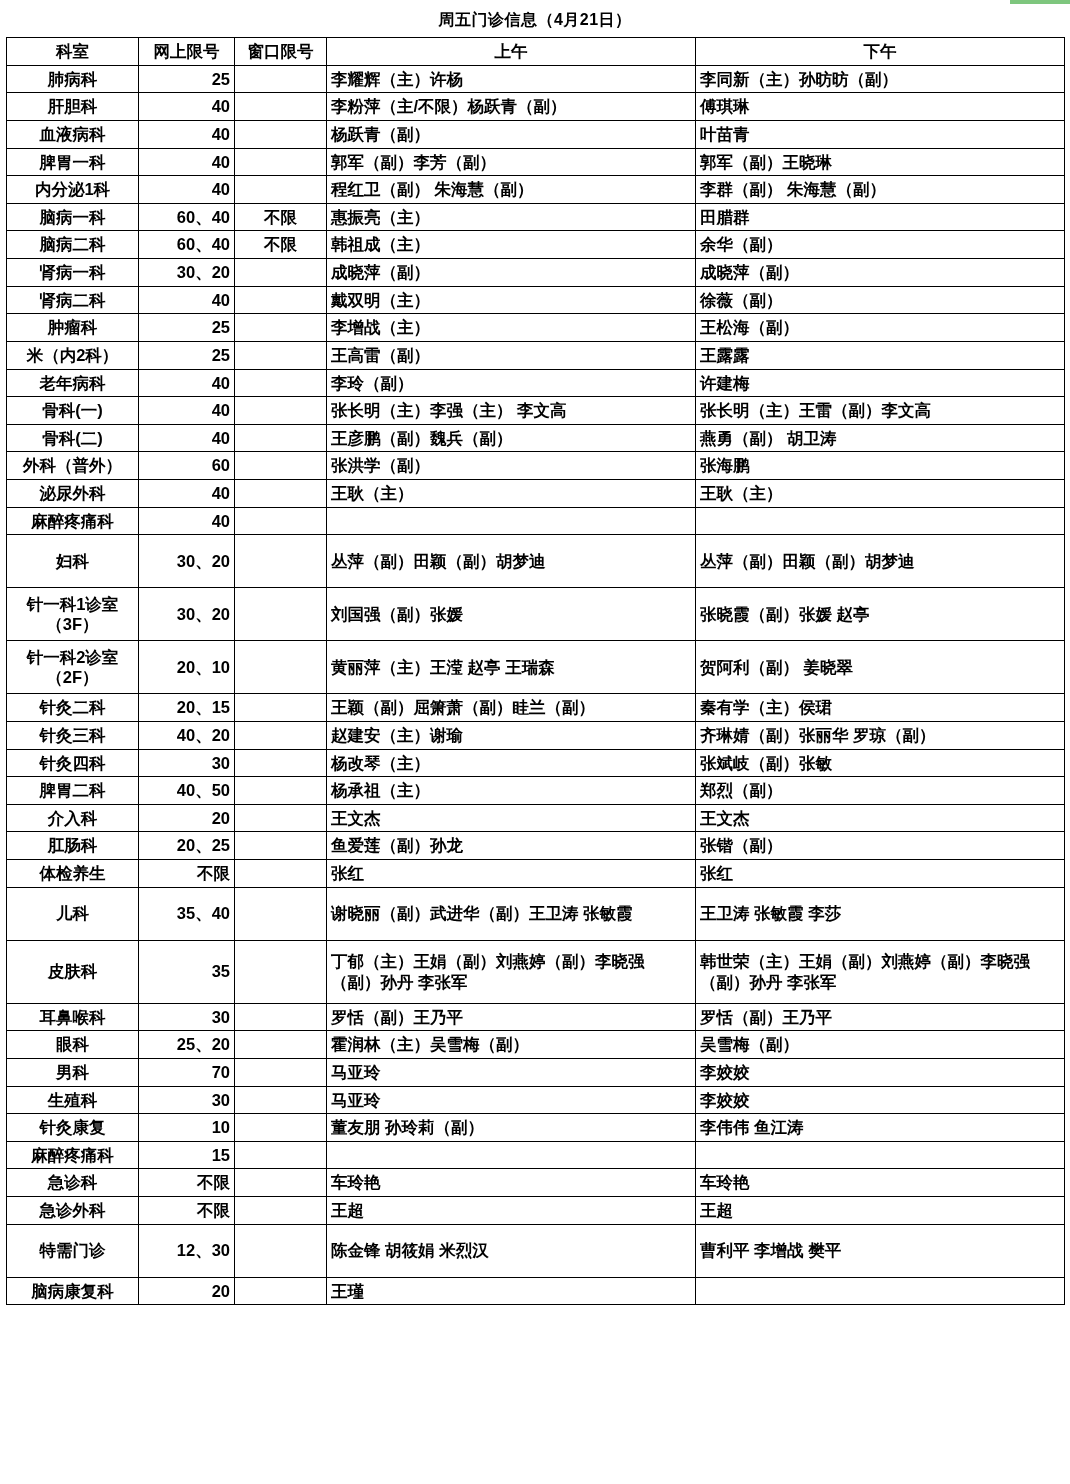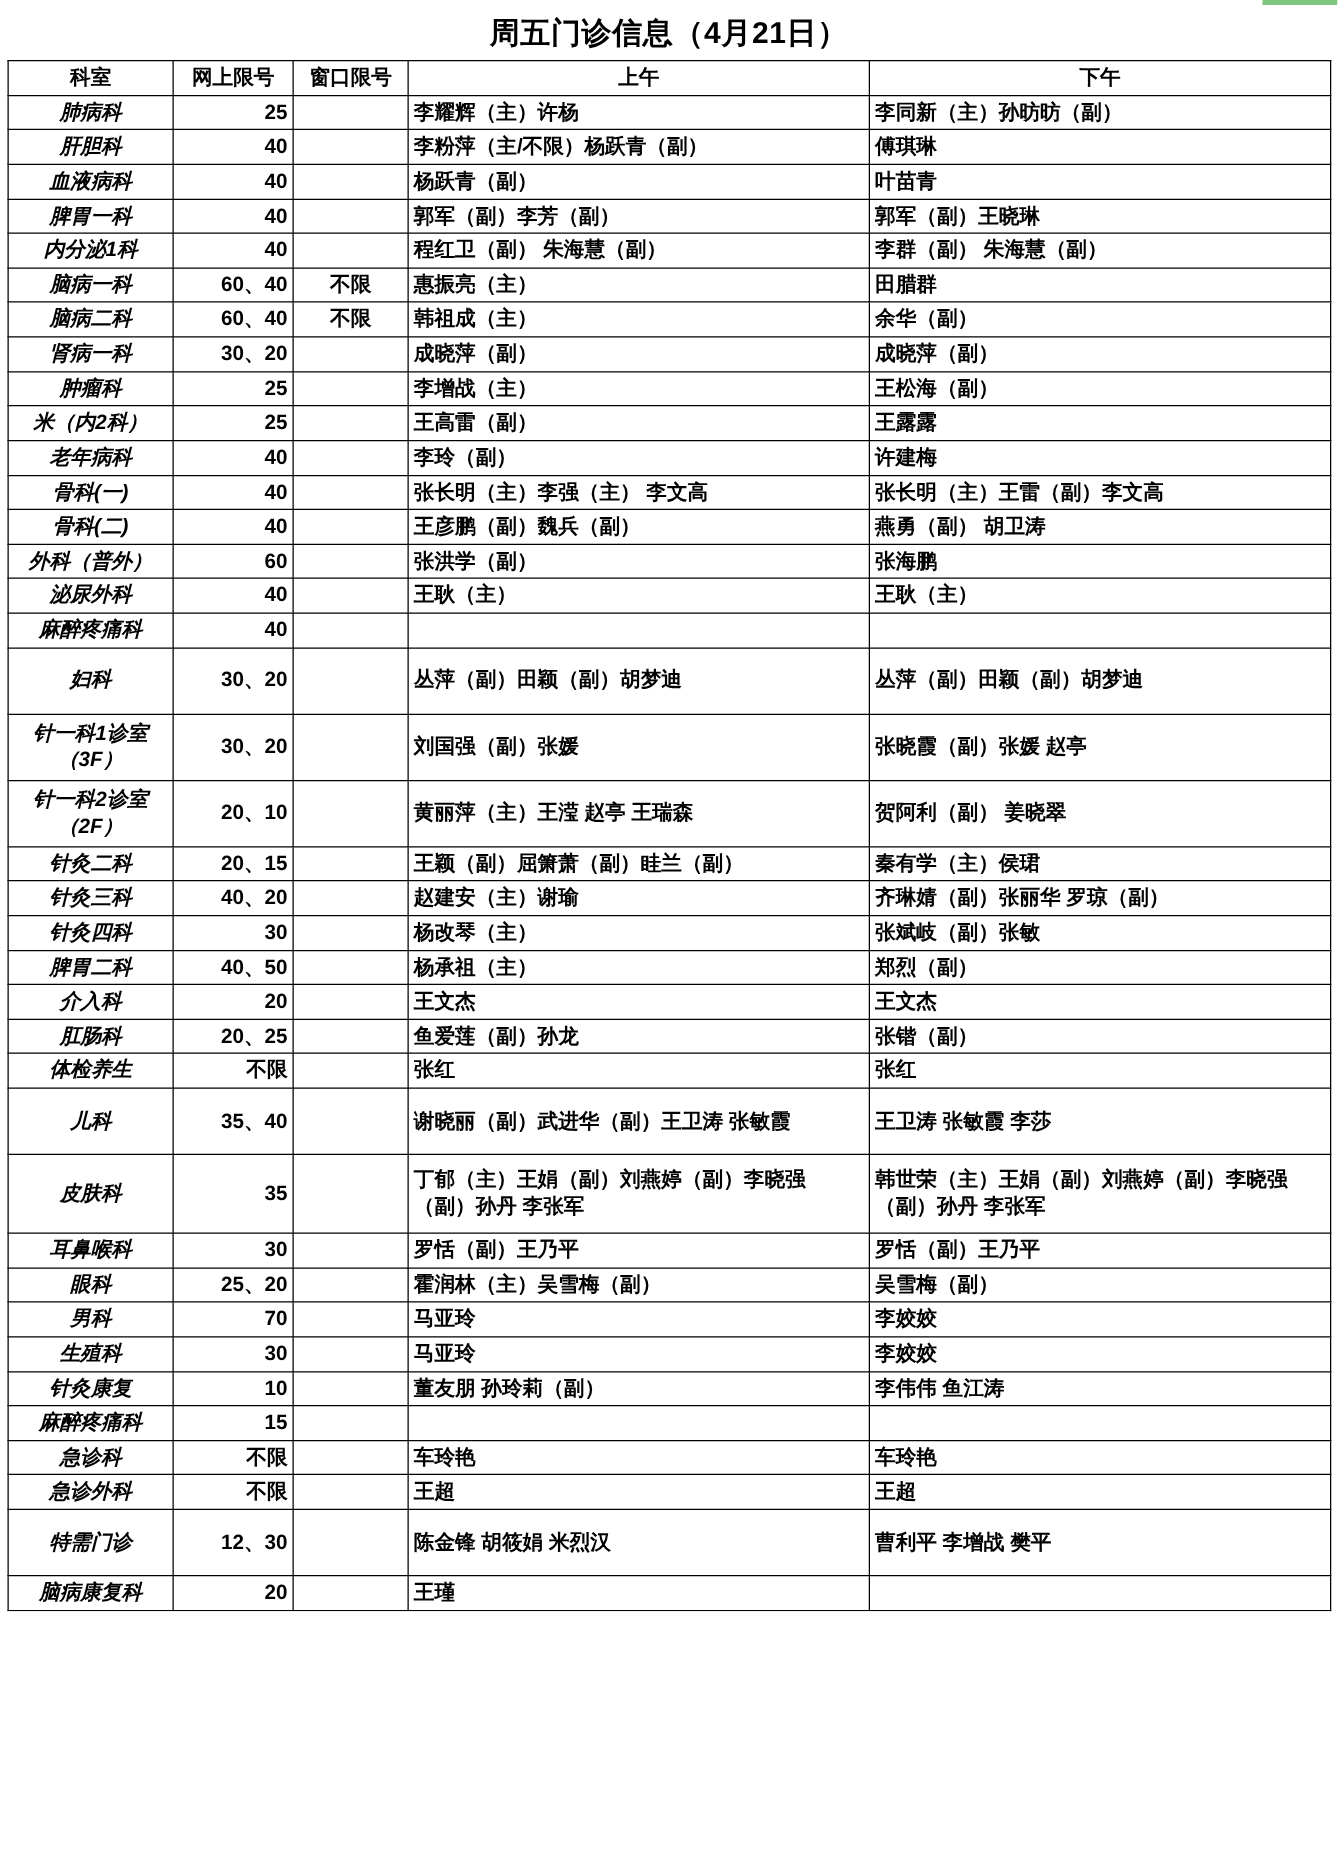--- a/index.html
+++ b/index.html
@@ -12,21 +12,21 @@
     font-family: "Liberation Sans", "DejaVu Sans", sans-serif;
     color: #000000;
   }
   .page {
     width: 1070px;
     box-sizing: border-box;
     padding: 0;
   }
   .title {
     text-align: center;
-    font-size: 24px;
+    font-size: 16px;
     font-weight: bold;
     padding: 4px 0 6px 0;
     letter-spacing: 0.5px;
   }
   table.sched {
     border-collapse: collapse;
     width: 1058px;
     margin: 0 6px;
     table-layout: fixed;
   }
@@ -44,21 +44,20 @@
   col.c-am { width: 369px; }
   col.c-pm { width: 369px; }
 
   thead td {
     text-align: center;
     font-weight: bold;
     font-size: 16.5px;
   }
   td.dept {
     text-align: center;
-    font-style: italic;
   }
   td.num {
     text-align: right;
   }
   td.win {
     text-align: center;
   }
   td.slot {
     text-align: left;
     padding-left: 6px;
@@ -158,20 +157,27 @@
           <td class="slot">余华（副）</td>
         </tr>
         <tr>
           <td class="dept">肾病一科</td>
           <td class="num">30、20</td>
           <td class="win"></td>
           <td class="slot">成晓萍（副）</td>
           <td class="slot">成晓萍（副）</td>
         </tr>
         <tr>
+          <td class="dept">肾病二科</td>
+          <td class="num">40</td>
+          <td class="win"></td>
+          <td class="slot">戴双明（主）</td>
+          <td class="slot">徐薇（副）</td>
+        </tr>
+        <tr>
           <td class="dept">肿瘤科</td>
           <td class="num">25</td>
           <td class="win"></td>
           <td class="slot">李增战（主）</td>
           <td class="slot">王松海（副）</td>
         </tr>
         <tr>
           <td class="dept">米（内2科）</td>
           <td class="num">25</td>
           <td class="win"></td>

